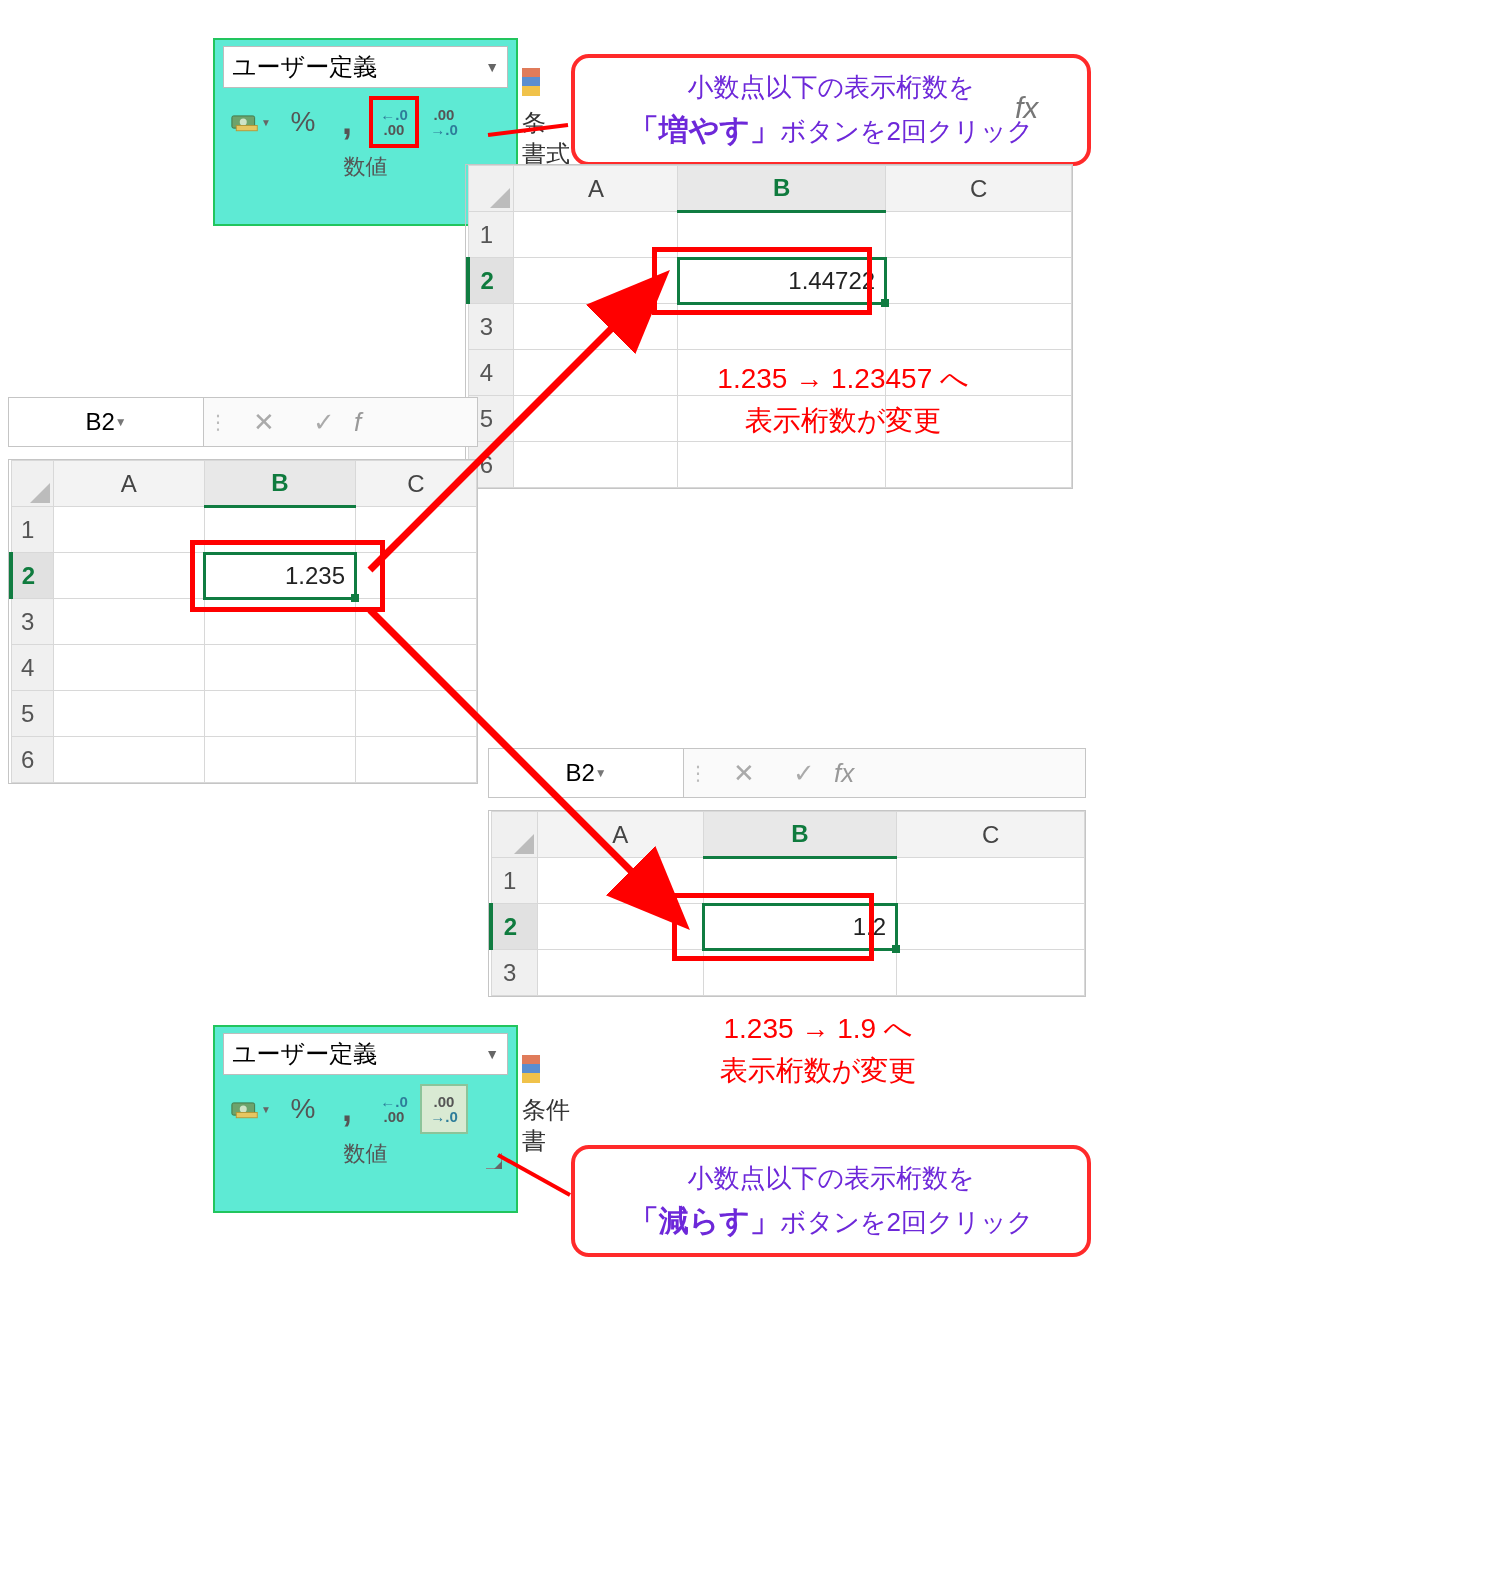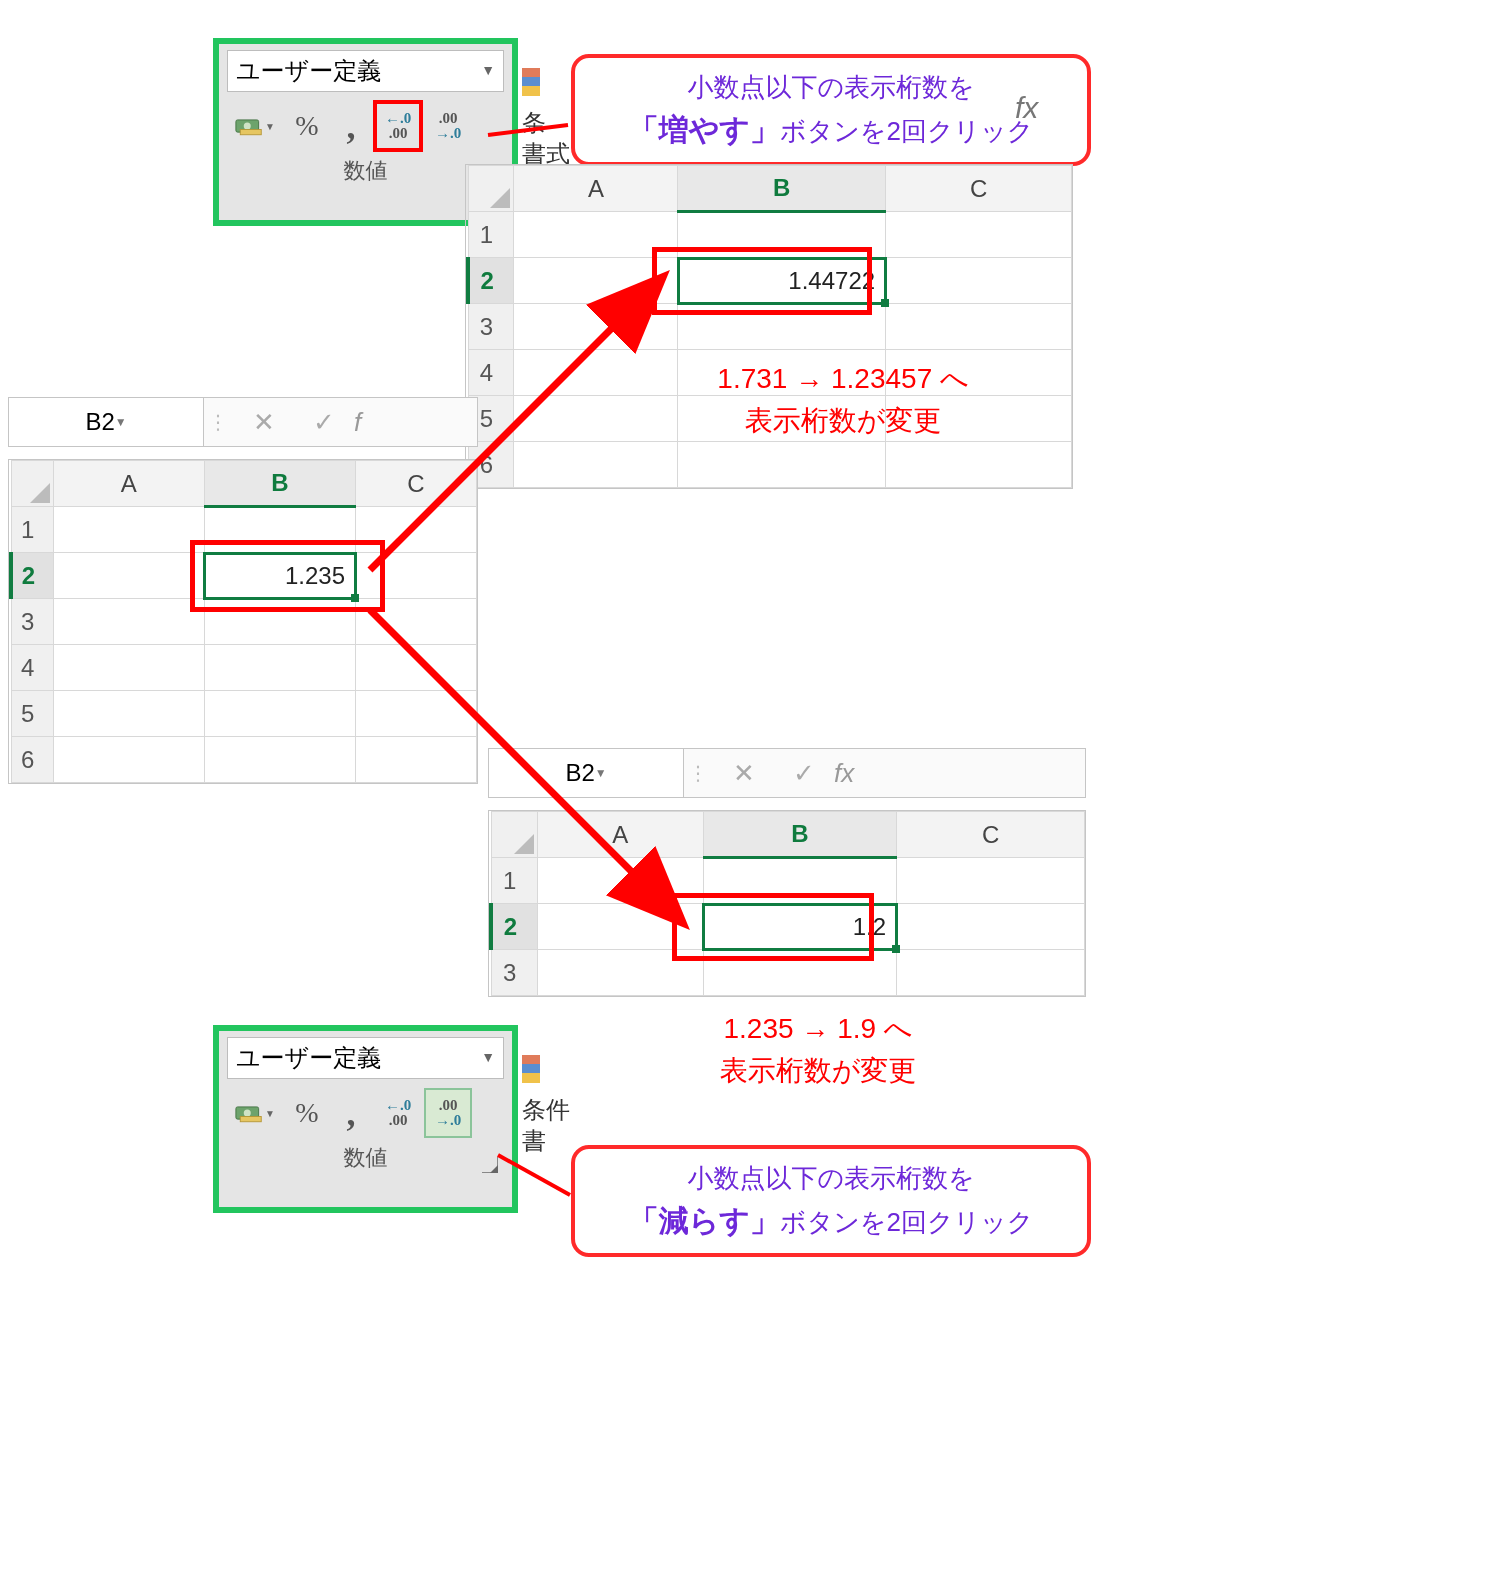--- a/index.html
+++ b/index.html
@@ -7,24 +7,23 @@
     margin: 0;
     padding: 0;
     font-family: "Yu Gothic", "Meiryo", sans-serif;
     background: #fff;
     width: 1500px;
     height: 1571px;
     position: relative;
   }
   
   .ribbon {
-    background: #e5e5e5;
-    border: 6px solid #22c55e;
+    background: #5eead4;
+    border: 2px solid #22c55e;
     padding: 6px 8px 0 8px;
-    font-family: Liberation Serif, serif;
   }
   .format-combo {
     display: flex; align-items: center;
     background: #fff; border: 1px solid #bdbdbd;
     height: 42px; font-size: 24px; padding: 0 8px;
     justify-content: space-between;
   }
   .format-combo .arrow { color: #666; font-size: 14px; }
   .rib-row { display: flex; align-items: center; margin-top: 10px; gap: 4px; }
   .rib-btn {
@@ -228,21 +227,21 @@
             <td></td>
             <td></td>
             <td></td>
           </tr>
     </tbody>
       </table>
   </div>
 </div>
 <div class="redbox" style="left:652px; top:247px; width:220px; height:68px;"></div>
 <div class="anno" style="left:638px; top:358px; width:410px;">
-  <div>1.731 → 1.23457 へ</div>
+  <div>1.235 → 1.23457 へ</div>
   <div>表示桁数が変更</div>
 </div>
 
 <div style="position:absolute; left:8px; top:397px; width:470px;">
   <div class="fbar">
     <div class="namebox">
       <span>B2</span>
       <span class="dd">▼</span>
     </div>
     <div class="sp">

